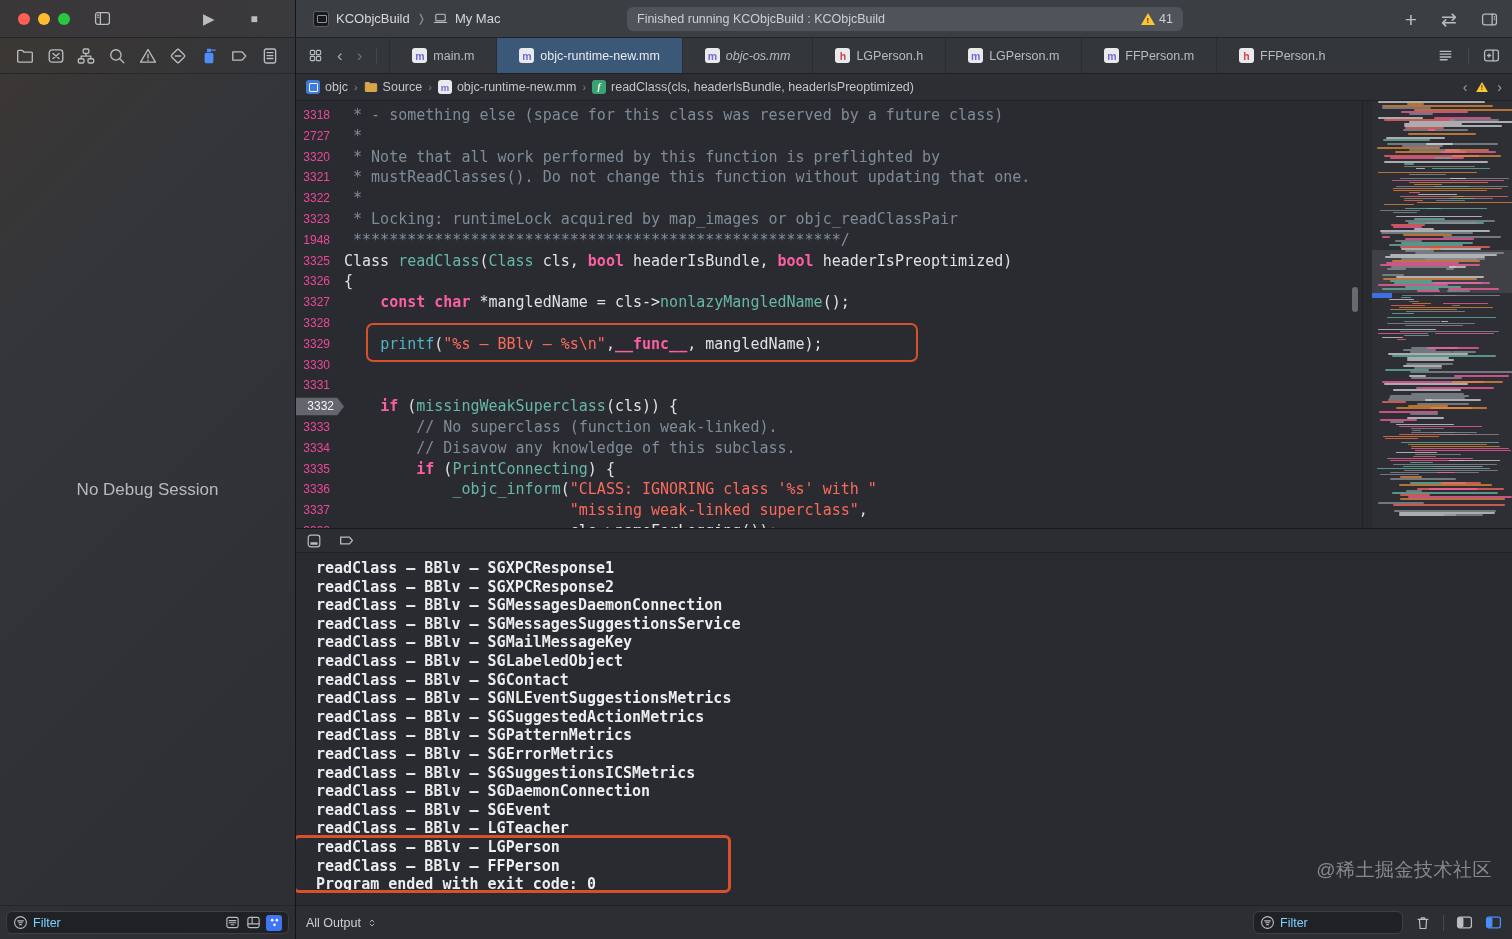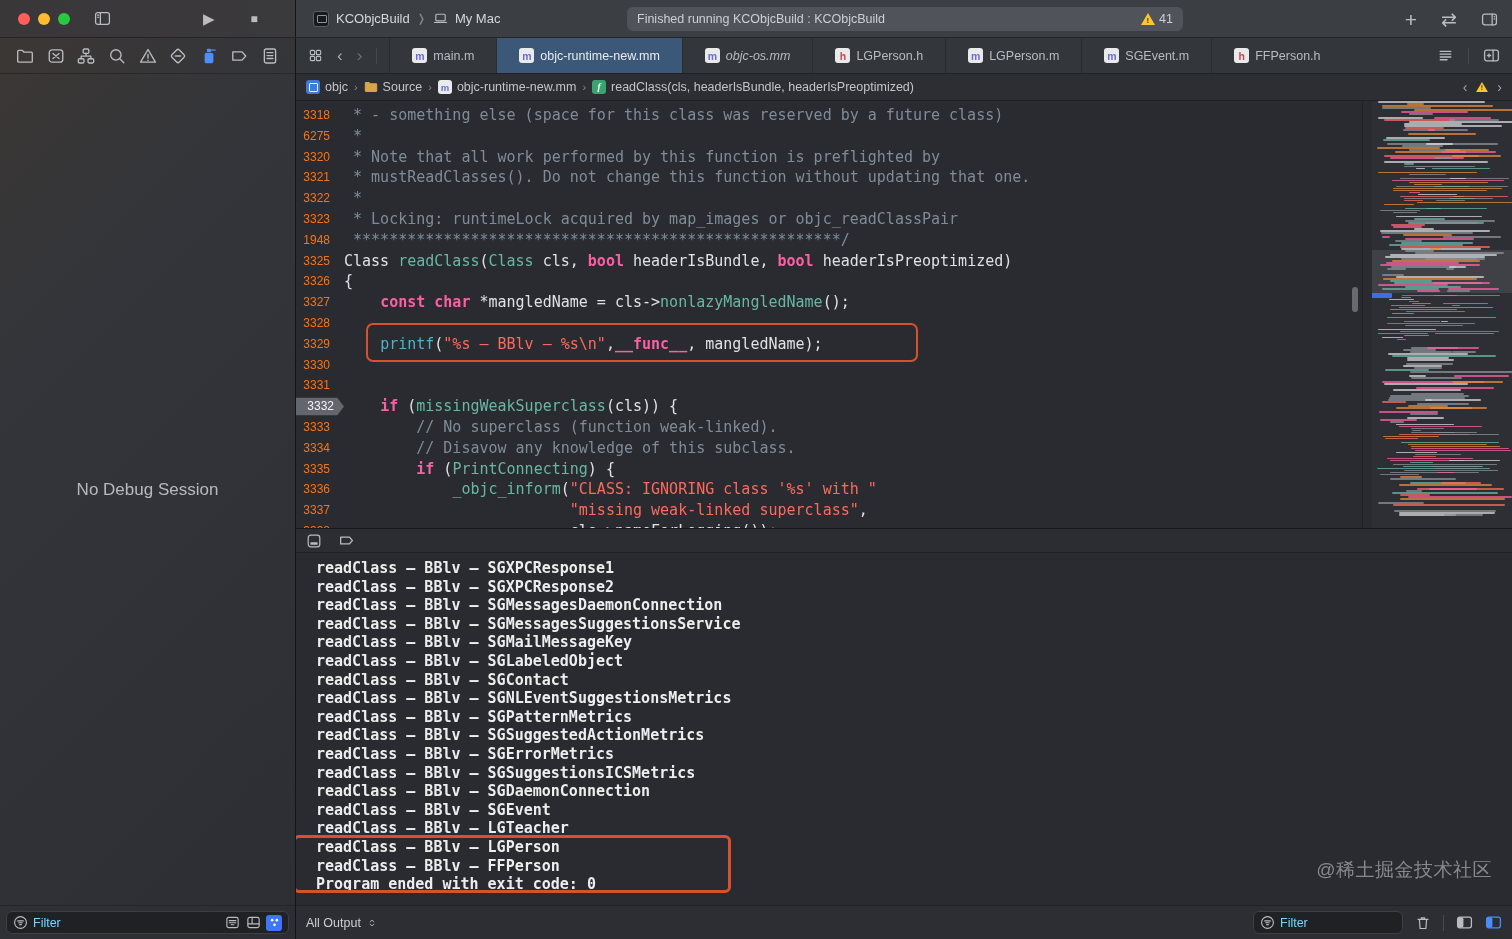--- a/index.html
+++ b/index.html
@@ -61,21 +61,21 @@
   .ci-file { background:#e9eaec; color:#6f6ad8; }
   .ci-func { background:#3ba272; color:#fff; font-style:italic; font-family:"Liberation Serif",serif; }
   .jump-right { margin-left:auto; display:flex; align-items:center; gap:8px; color:#9another; }
   .jr-chev { color:#9fa2a6; font-size:14px; }
   .warn-tri.small { transform:scale(.85); }
 
   
   .editor { height:427px; background:#292b30; position:relative; overflow:hidden; }
   .codepane { position:absolute; left:0; top:4px; width:1066px; }
   .cl { display:flex; height:20.8px; line-height:20.8px; font-family:"DejaVu Sans Mono","Liberation Mono",monospace; font-size:15px; white-space:pre; }
-  .ln { width:48px; text-align:right; color:#f97316; font-size:12px; padding-right:14px; flex:none; font-family:"Liberation Sans",sans-serif; line-height:20.8px; }
+  .ln { width:48px; text-align:right; color:#ec4899; font-size:12px; padding-right:14px; flex:none; font-family:"Liberation Sans",sans-serif; line-height:20.8px; }
   .ln.bp { background:#63666c; color:#f2f3f4; clip-path:polygon(0 8%,86% 8%,100% 50%,86% 92%,0 92%); padding-right:10px; }
   .code { flex:1; }
   .pl{color:#dfe1e4} .kw{color:#fc5fa3;font-weight:700} .str{color:#fc6a5d} .fn{color:#67b7a4} .fnb{color:#4fb2c7} .cm{color:#7f8c98}
   .red-box-editor { position:absolute; left:70px; top:222px; width:552px; height:39px; border:2.5px solid #d9512b; border-radius:7px; pointer-events:none; }
   .vdiv-minimap { position:absolute; left:1066px; top:0; width:1px; height:100%; background:#1f2124; }
   .scroll-thumb { position:absolute; left:1056px; top:186px; width:6px; height:25px; border-radius:3px; background:#9b9ea3; opacity:.55; }
   .minimap { position:absolute; left:1076px; top:0; width:140px; height:427px; background:#2d2f34; overflow:hidden; }
   .mm-row { height:2.03px; position:relative; }
   .mm-bar { position:absolute; top:0; height:1.6px; border-radius:1px; opacity:.75; }
   .mm-viewport { position:absolute; left:0; top:149px; width:140px; height:43px; background:rgba(255,255,255,.09); }
@@ -277,21 +277,21 @@
           <div class="tab">
             <span class="fbadge-file h">h</span>
             <span class="lbl">LGPerson.h</span>
           </div>
           <div class="tab">
             <span class="fbadge-file m">m</span>
             <span class="lbl">LGPerson.m</span>
           </div>
           <div class="tab">
             <span class="fbadge-file m">m</span>
-            <span class="lbl">SGEvent.m</span>
+            <span class="lbl">FFPerson.m</span>
           </div>
           <div class="tab">
             <span class="fbadge-file h">h</span>
             <span class="lbl">FFPerson.h</span>
           </div>
         </div>
       <div class="tabbar-right">
         <span class="icon-btn">
             <svg width="17" height="17" viewBox="0 0 16 16" fill="none" stroke="#b9bcc0" stroke-width="1.2" stroke-linecap="round" stroke-linejoin="round">
               <path d="M3 4.2h10M3 6.8h10M3 9.4h10M3 12h6.5"></path>
@@ -339,21 +339,21 @@
         <span class="warn-tri small">
             <i>!</i>
           </span>
         <span class="jr-chev">›</span>
       </div>
     </div>
 
     <div class="editor">
       <div class="codepane" id="codepane">
           <div class="cl"><span class="ln">3318</span><span class="code"><span class="cm"> * - something else (space for this class was reserved by a future class)</span></span></div>
-          <div class="cl"><span class="ln">6275</span><span class="code"><span class="cm"> *</span></span></div>
+          <div class="cl"><span class="ln">2727</span><span class="code"><span class="cm"> *</span></span></div>
           <div class="cl"><span class="ln">3320</span><span class="code"><span class="cm"> * Note that all work performed by this function is preflighted by</span></span></div>
           <div class="cl"><span class="ln">3321</span><span class="code"><span class="cm"> * mustReadClasses(). Do not change this function without updating that one.</span></span></div>
           <div class="cl"><span class="ln">3322</span><span class="code"><span class="cm"> *</span></span></div>
           <div class="cl"><span class="ln">3323</span><span class="code"><span class="cm"> * Locking: runtimeLock acquired by map_images or objc_readClassPair</span></span></div>
           <div class="cl"><span class="ln">1948</span><span class="code"><span class="cm"> ******************************************************/</span></span></div>
           <div class="cl"><span class="ln">3325</span><span class="code"><span class="pl">Class </span><span class="fn">readClass</span><span class="pl">(</span><span class="fn">Class</span><span class="pl"> cls, </span><span class="kw">bool</span><span class="pl"> headerIsBundle, </span><span class="kw">bool</span><span class="pl"> headerIsPreoptimized)</span></span></div>
           <div class="cl"><span class="ln">3326</span><span class="code"><span class="pl">{</span></span></div>
           <div class="cl"><span class="ln">3327</span><span class="code"><span class="pl">    </span><span class="kw">const</span><span class="pl"> </span><span class="kw">char</span><span class="pl"> *mangledName = cls-&gt;</span><span class="fn">nonlazyMangledName</span><span class="pl">();</span></span></div>
           <div class="cl"><span class="ln">3328</span><span class="code"></span></div>
           <div class="cl"><span class="ln">3329</span><span class="code"><span class="pl">    </span><span class="fnb">printf</span><span class="pl">(</span><span class="str">"%s — BBlv — %s\n"</span><span class="pl">,</span><span class="kw">__func__</span><span class="pl">, mangledName);</span></span></div>
@@ -991,22 +991,22 @@
     <div class="console">
       <div class="cons-lines" id="conslines">
           <div class="cons-line">readClass — BBlv — SGXPCResponse1</div>
           <div class="cons-line">readClass — BBlv — SGXPCResponse2</div>
           <div class="cons-line">readClass — BBlv — SGMessagesDaemonConnection</div>
           <div class="cons-line">readClass — BBlv — SGMessagesSuggestionsService</div>
           <div class="cons-line">readClass — BBlv — SGMailMessageKey</div>
           <div class="cons-line">readClass — BBlv — SGLabeledObject</div>
           <div class="cons-line">readClass — BBlv — SGContact</div>
           <div class="cons-line">readClass — BBlv — SGNLEventSuggestionsMetrics</div>
+          <div class="cons-line">readClass — BBlv — SGSuggestedActionMetrics</div>
           <div class="cons-line">readClass — BBlv — SGPatternMetrics</div>
-          <div class="cons-line">readClass — BBlv — SGSuggestedActionMetrics</div>
           <div class="cons-line">readClass — BBlv — SGErrorMetrics</div>
           <div class="cons-line">readClass — BBlv — SGSuggestionsICSMetrics</div>
           <div class="cons-line">readClass — BBlv — SGDaemonConnection</div>
           <div class="cons-line">readClass — BBlv — SGEvent</div>
           <div class="cons-line">readClass — BBlv — LGTeacher</div>
           <div class="cons-line">readClass — BBlv — LGPerson</div>
           <div class="cons-line">readClass — BBlv — FFPerson</div>
           <div class="cons-line">Program ended with exit code: 0</div>
         </div>
       <div class="red-box-console"></div>

